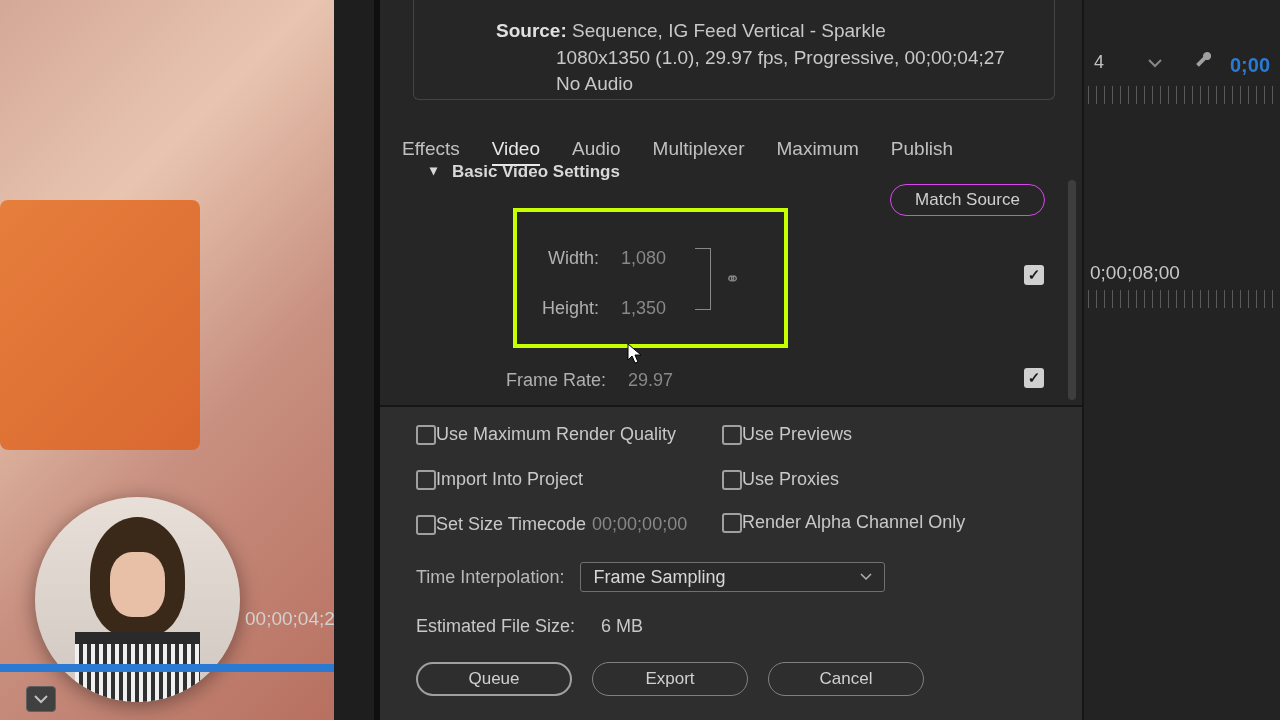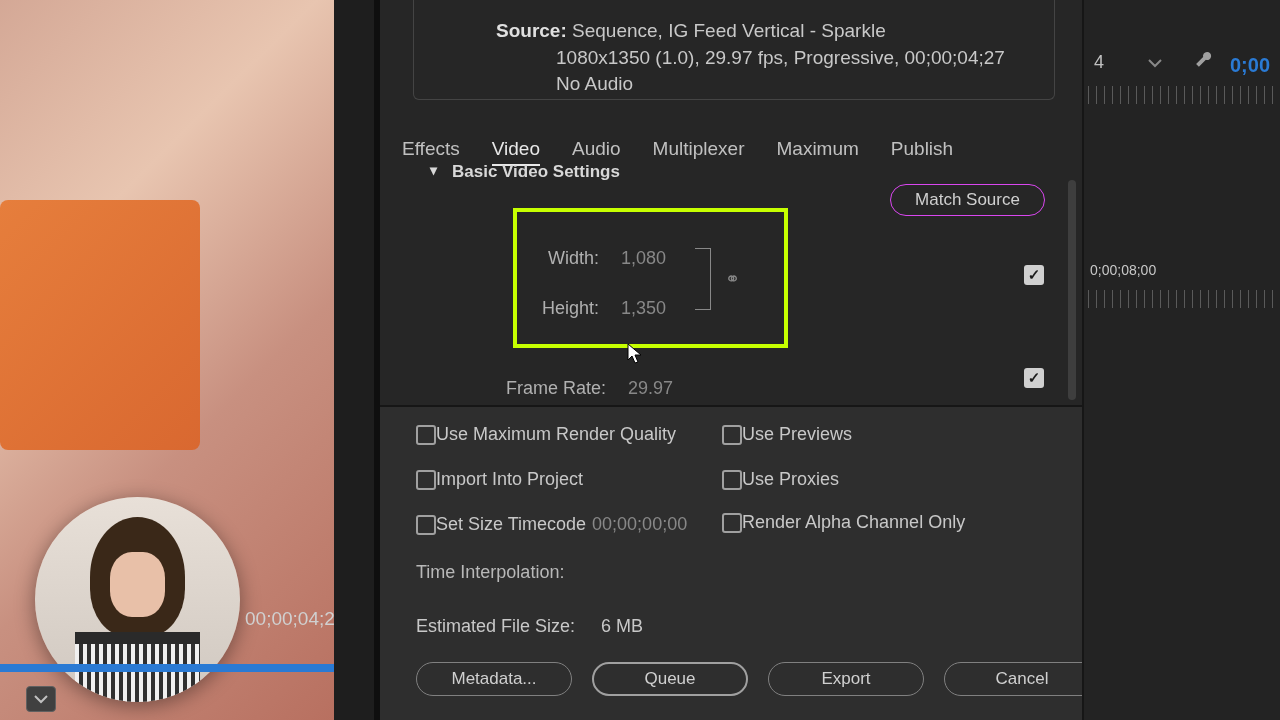--- a/index.html
+++ b/index.html
@@ -84,21 +84,21 @@
   .field-value { color: #888; margin-left: 22px; }
   .width-row { left: 168px; top: 242px; }
   .height-row { left: 162px; top: 292px; }
   .link-icon { position: absolute; left: 345px; top: 268px; color: #888; font-size: 18px; }
   .link-bracket { position: absolute; left: 315px; top: 248px; width: 16px; height: 62px; border-right: 1px solid #888; border-top: 1px solid #888; border-bottom: 1px solid #888; }
 
   .check-ms-1 { position: absolute; left: 644px; top: 265px; }
   .check-ms-2 { position: absolute; left: 644px; top: 368px; }
   .checkbox-ms { width: 20px; height: 20px; background: #d0d0d0; border-radius: 3px; display: flex; align-items: center; justify-content: center; color: #1a1a1a; font-weight: bold; font-size: 15px; }
 
-  .framerate-row { left: 126px; top: 372px; justify-content: space-between; }
+  .framerate-row { left: 126px; top: 364px; justify-content: space-between; }
 
   .cursor { position: absolute; left: 247px; top: 343px; z-index: 20; }
 
   .lower-box {
     position: absolute; left: 0; top: 405px; width: 712px; height: 315px; background: #2e2e2e;
     border-top: 2px solid #161616;
   }
 
   .cb-row { position: absolute; display: flex; align-items: center; font-size: 18px; color: #c8c8c8; }
   .cb { width: 20px; height: 20px; border: 2px solid #a0a0a0; border-radius: 3px; }
@@ -118,21 +118,21 @@
     background: transparent; color: #d0d0d0; font-size: 17px;
     display: flex; align-items: center; justify-content: center; cursor: pointer;
   }
   .pill-btn.primary { border-width: 2px; border-color: #a0a0a0; font-weight: 500; }
 
   .right-edge { position: absolute; left: 1082px; top: 0; width: 198px; height: 720px; background: #232323; border-left: 2px solid #161616; }
   .right-tc { position: absolute; left: 1230px; top: 54px; color: #2a7ad4; font-size: 20px; font-weight: 600; }
   .right-num { position: absolute; left: 1094px; top: 52px; color: #c0c0c0; font-size: 18px; }
   .right-wrench { position: absolute; left: 1193px; top: 50px; color: #b0b0b0; }
   .right-caret { position: absolute; left: 1148px; top: 54px; color: #888; }
-  .right-tc2 { position: absolute; left: 1090px; top: 262px; color: #c8c8c8; font-size: 14px; }
+  .right-tc2 { position: absolute; left: 1090px; top: 262px; color: #c8c8c8; font-size: 19px; }
   .right-ticks1 { position: absolute; left: 1088px; top: 86px; width: 192px; height: 18px; background: repeating-linear-gradient(90deg, #5a5a5a 0 1px, transparent 1px 8px); }
   .right-ticks2 { position: absolute; left: 1088px; top: 290px; width: 192px; height: 18px; background: repeating-linear-gradient(90deg, #5a5a5a 0 1px, transparent 1px 8px); }
 
   .inner-border { position: absolute; left: 33px; top: 0; width: 642px; height: 100px; border-left: 1px solid #444; border-right: 1px solid #444; border-bottom: 1px solid #444; border-radius: 0 0 6px 6px; }
   .scrollbar-v { position: absolute; left: 688px; top: 180px; width: 8px; height: 220px; background: #3e3e3e; border-radius: 4px; }
 </style>
 </head>
 <body>
 
 <div class="left-panel">
@@ -232,29 +232,34 @@
       <span>Set Size Timecode</span>
       <span class="tc-input">00;00;00;00</span>
     </div>
   <div class="cb-row cb-r3c2">
       <div class="cb"></div>
       <span>Render Alpha Channel Only</span>
     </div>
 
   <div class="interp-row">
     <span>Time Interpolation:</span>
+    <div class="interp-select">
+      <span>Frame Sampling</span>
+      <svg width="12" height="8" viewBox="0 0 12 8">
+          <path d="M1 1 L6 6 L11 1" stroke="#b0b0b0" stroke-width="1.5" fill="none"></path>
+        </svg>
+    </div>
   </div>
 
   <div class="est-row">
     <span>Estimated File Size:</span>
     <span>6 MB</span>
   </div>
 
   <div class="button-row">
-    <div class="pill-btn">Metadata...</div>
     <div class="pill-btn primary">Queue</div>
     <div class="pill-btn">Export</div>
     <div class="pill-btn">Cancel</div>
   </div>
 </div>
 
 <div class="right-edge"></div>
 <div class="right-num">4</div>
 <div class="right-caret">
   <svg width="14" height="10" viewBox="0 0 14 10">

